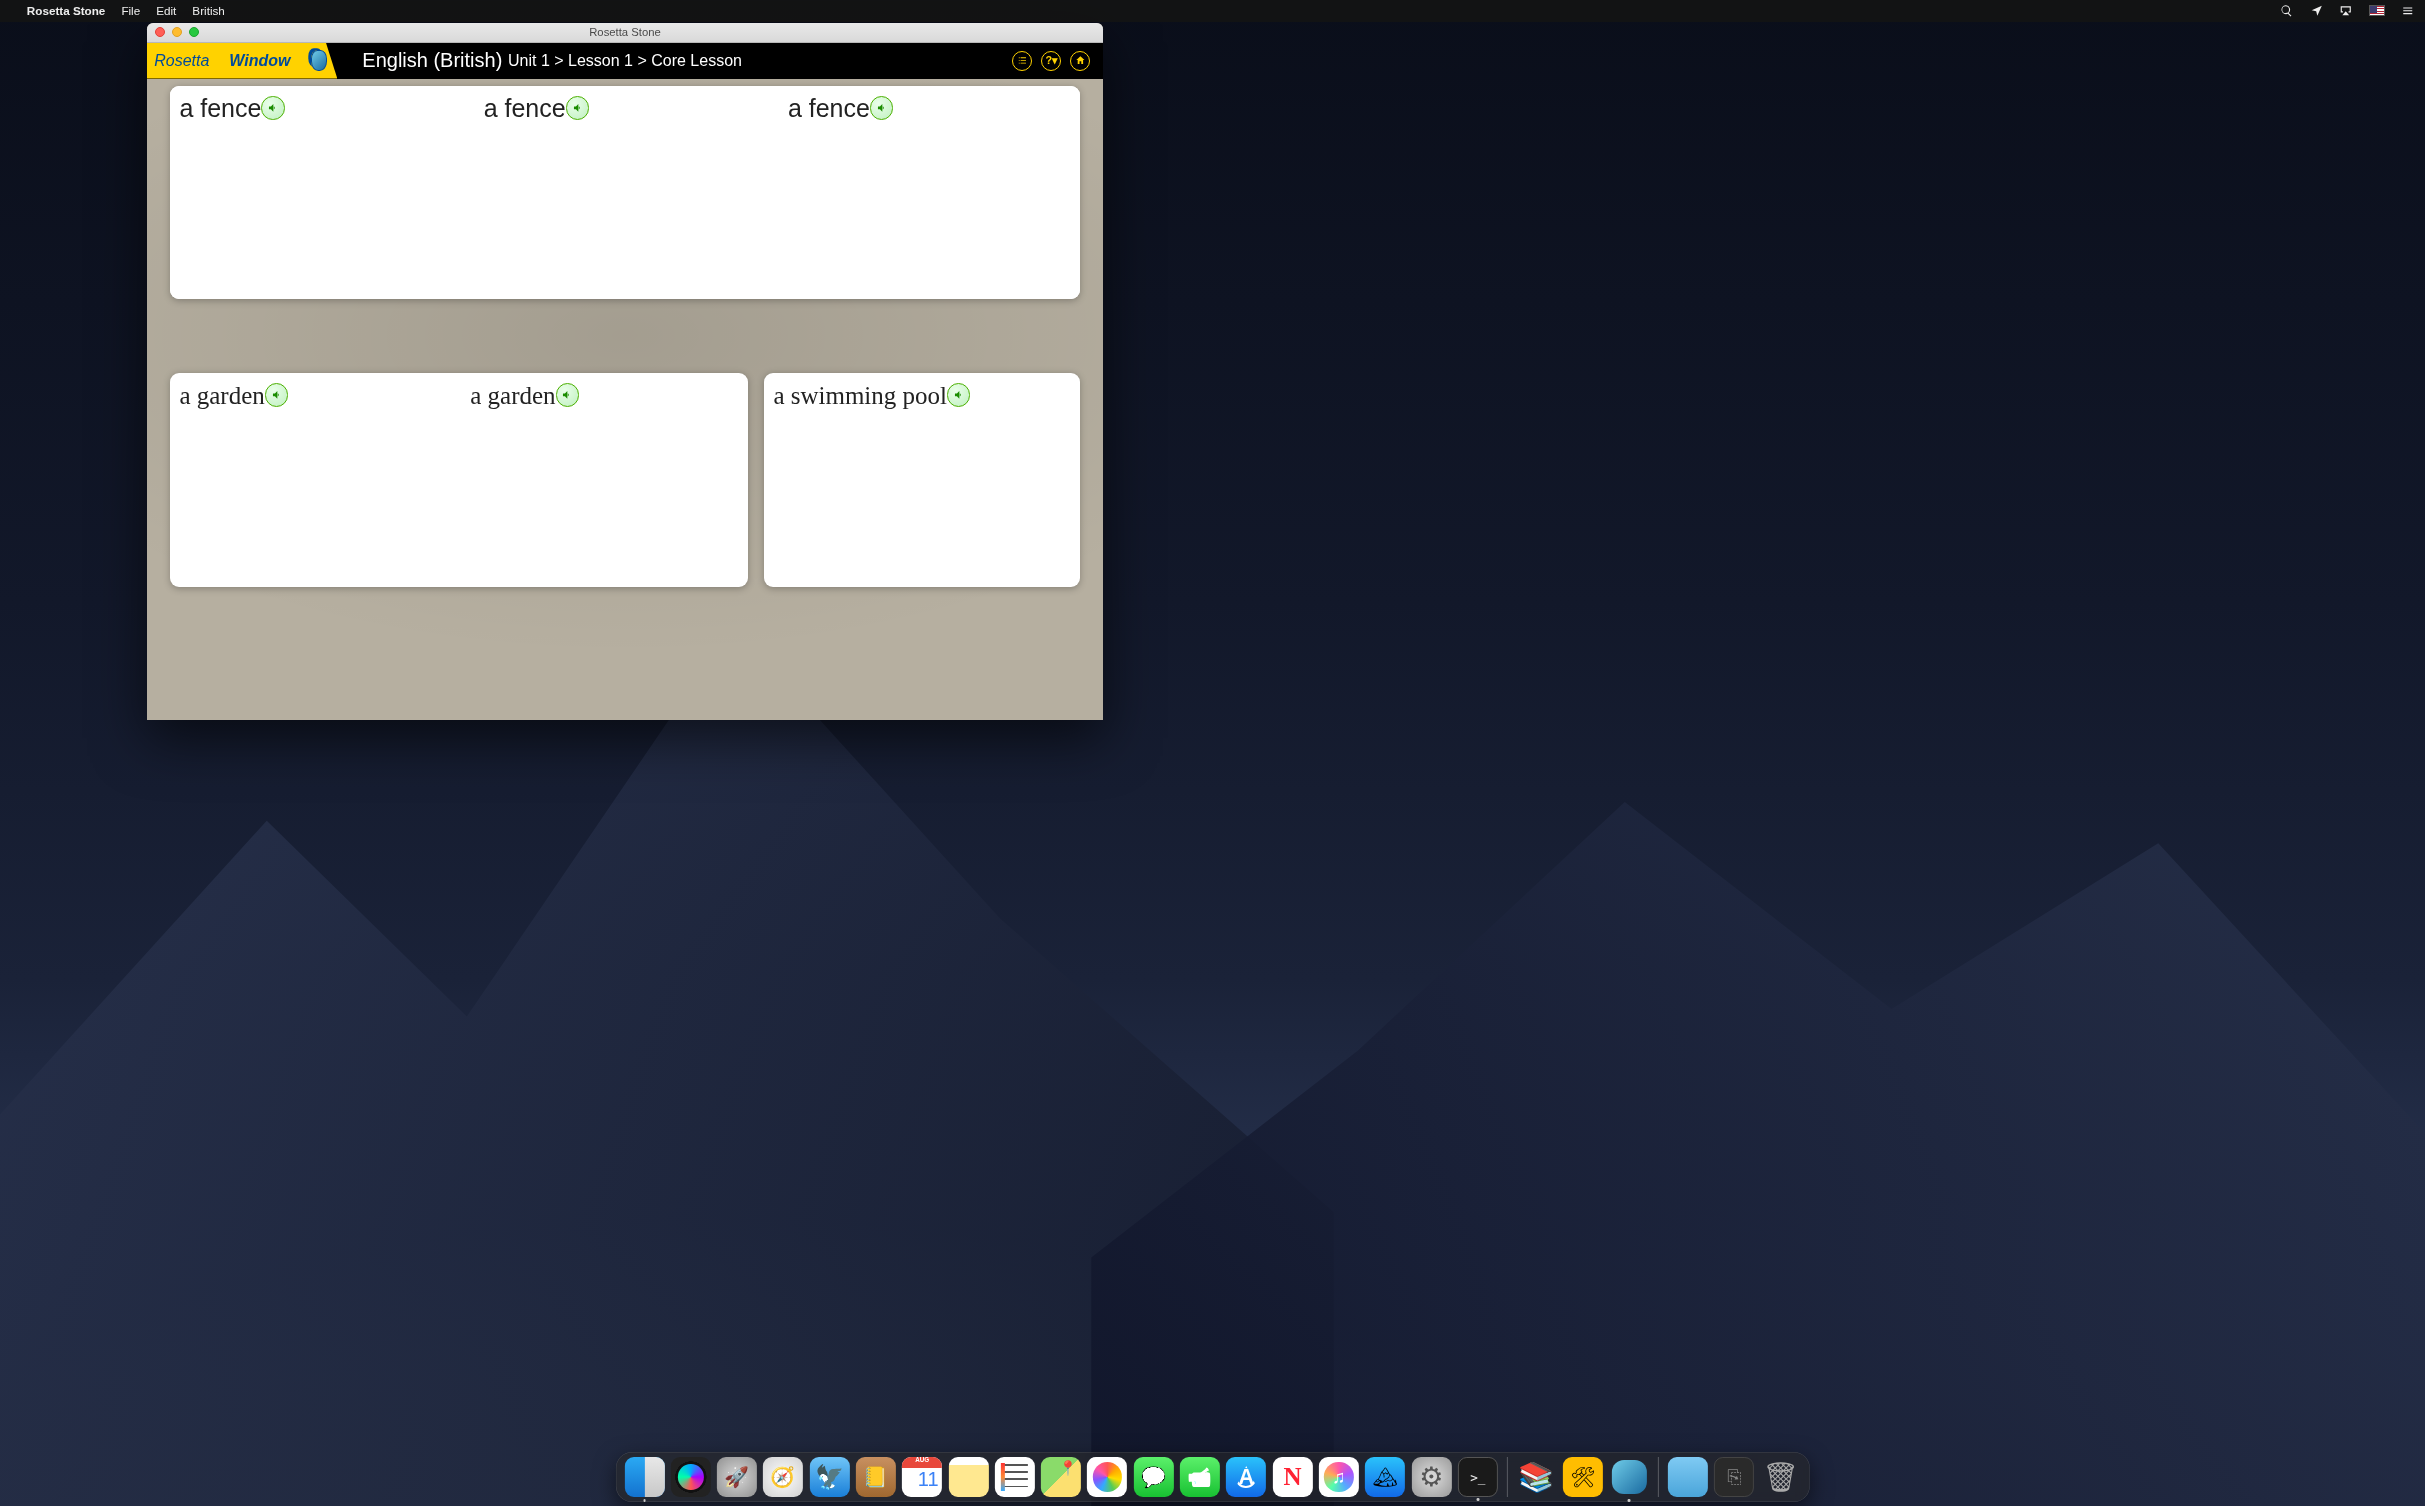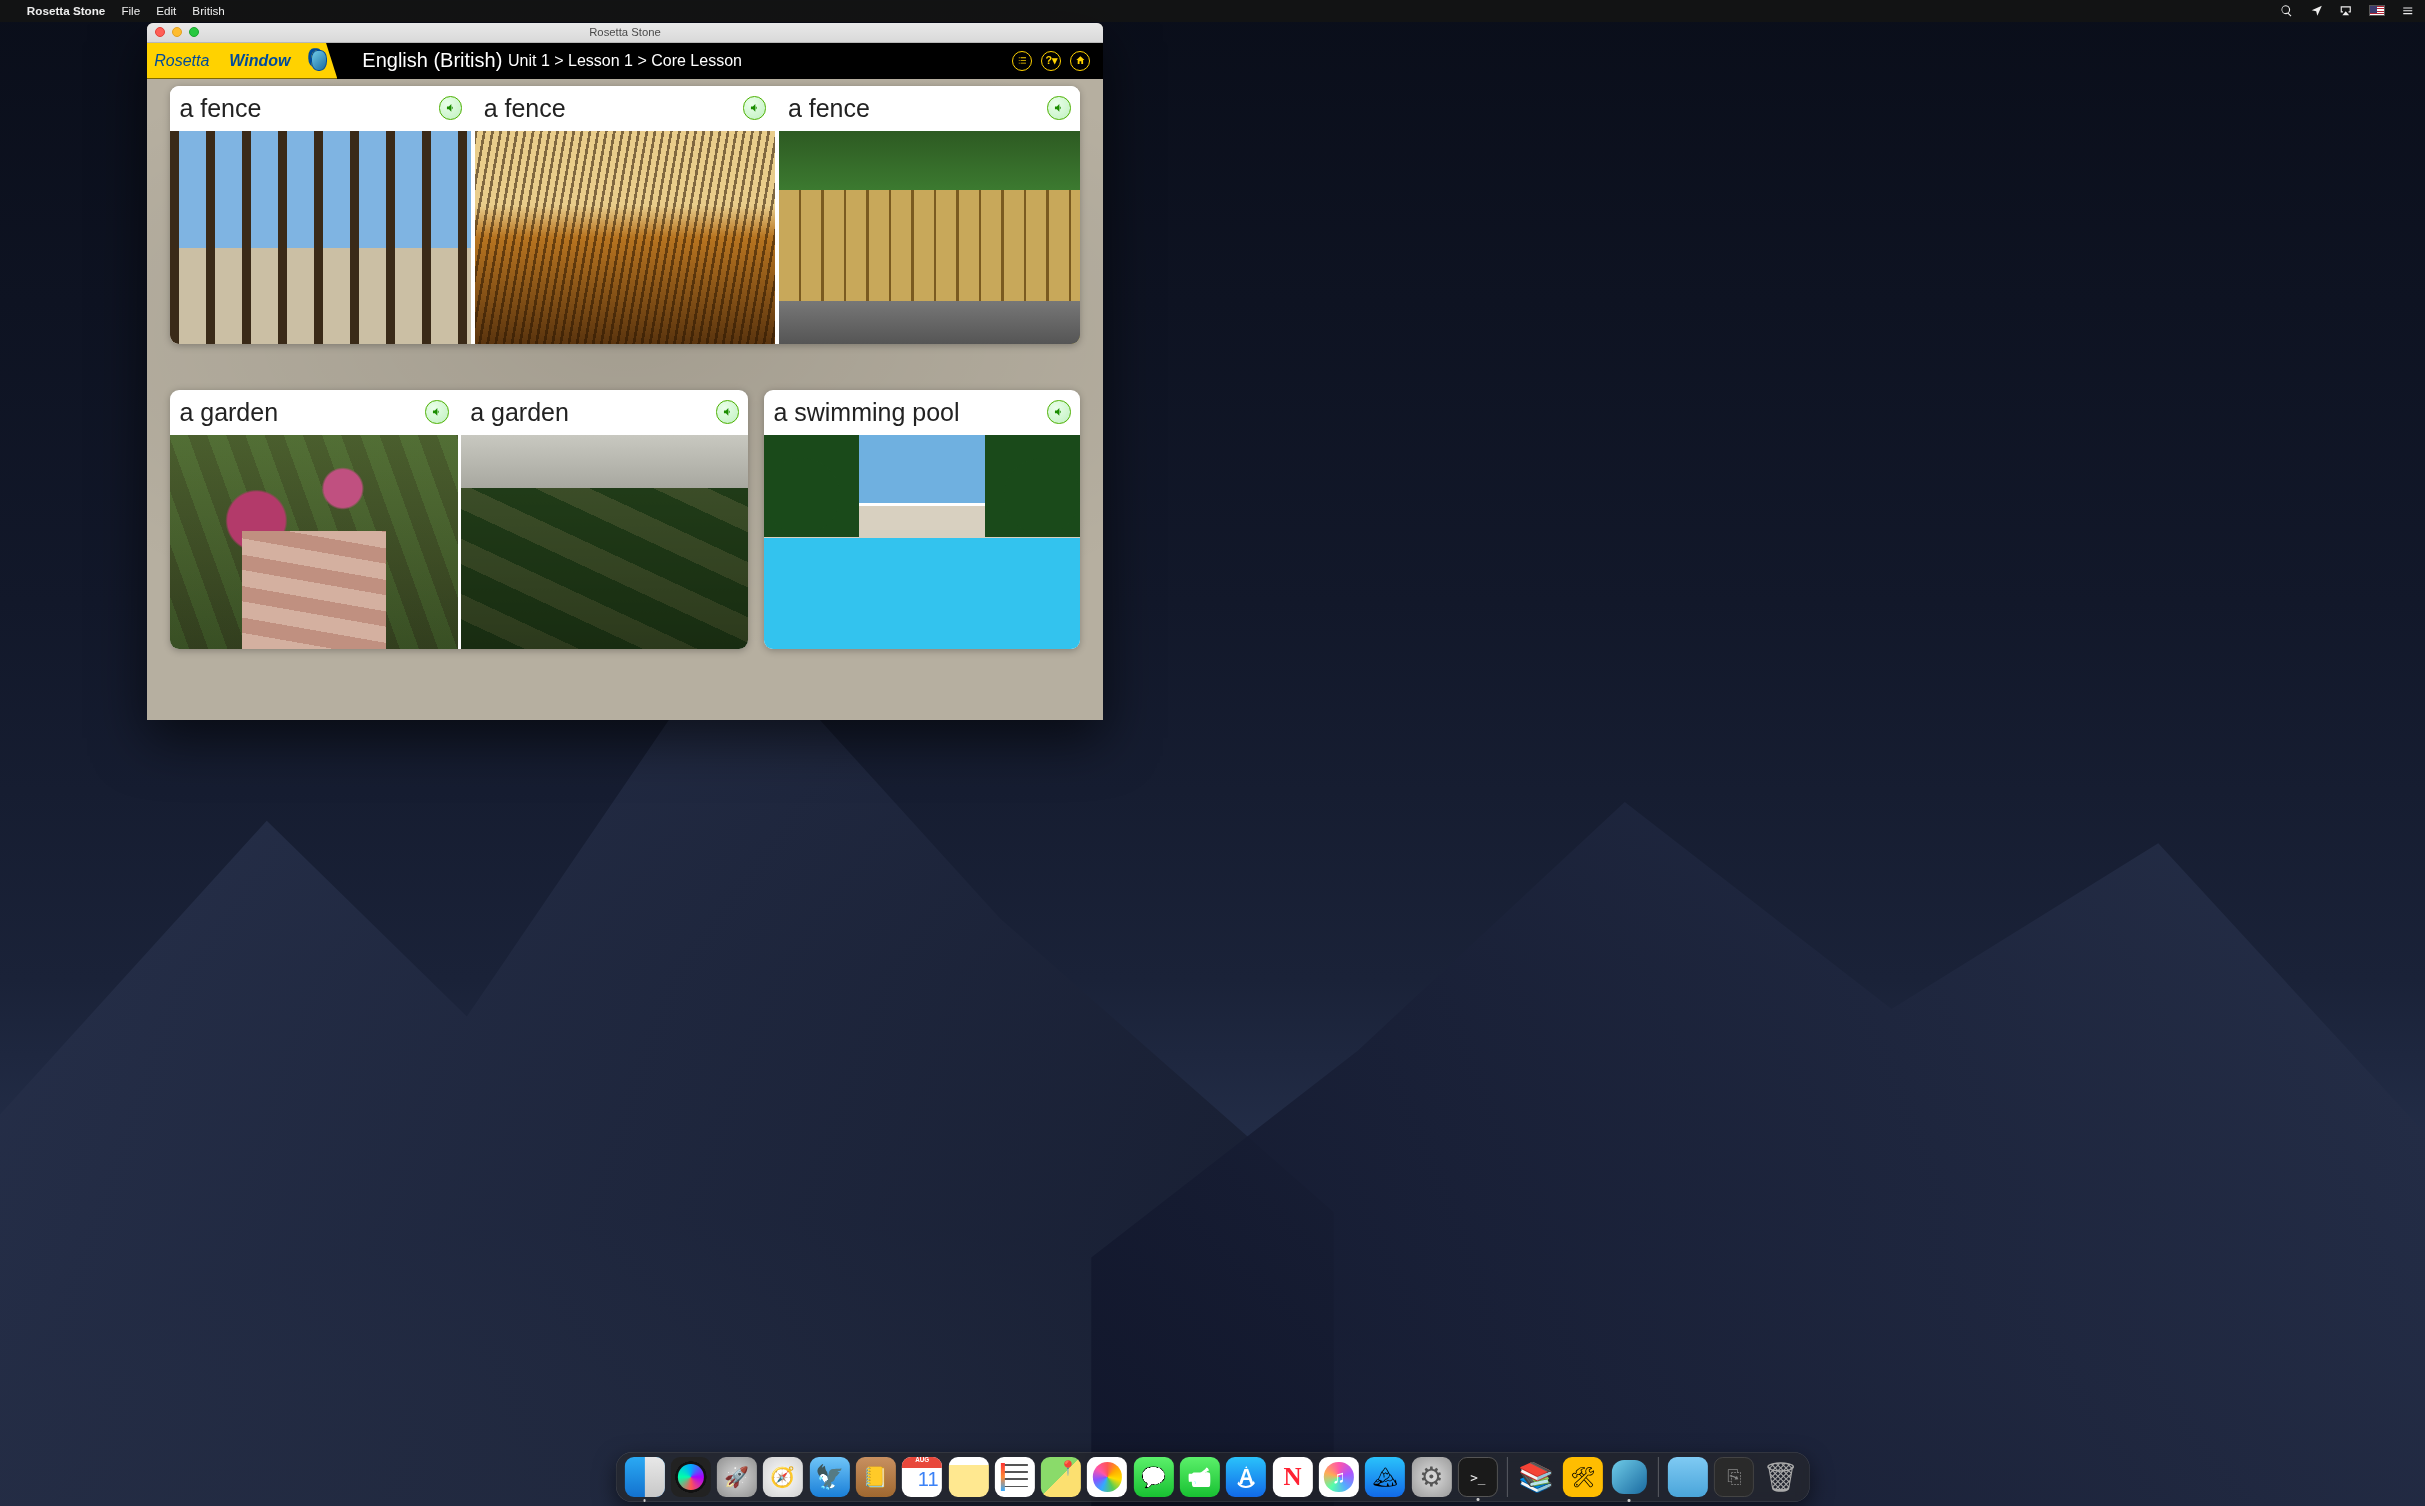--- a/index.html
+++ b/index.html
@@ -111,26 +111,26 @@
     padding:7.2px 23.4px 18px;
     overflow:hidden;
   }
 
   .panel {
     background:#fff; border-radius:9px;
     box-shadow:0 1.8px 7.2px rgba(0,0,0,.25);
     overflow:hidden;
   }
   .row1 { display:grid; grid-template-columns:1fr 1fr 1fr; gap:3.6px; background:#fff; }
-  .row2 { margin-top:46px; display:flex; gap:16px; }
+  .row2 { margin-top:74px; display:flex; gap:16px;font-family:Liberation Serif, serif; }
   .row2 .panel:first-child { flex: 0 0 578px; }
   .row2 .panel:last-child { flex: 1; }
   .row2a { display:grid; grid-template-columns:1fr 1fr; gap:3.6px; }
 
-  .card { display:flex; flex-direction:column; }
+  .card { display:flex; flex-direction:row; }
   .card-head {
     display:flex; align-items:center; justify-content:space-between;
     padding:5.4px 9px 5.4px 9px; height:45px;
   }
   .card-head .label { font-size:25px; color:#222; line-height:1; }
   .audio-btn {
     width:23.4px; height:23.4px; border-radius:50%;
     border:1.8px solid #4bb000;
     background:radial-gradient(circle at 35% 30%, #eaffea, #bff0bf);
     display:flex; align-items:center; justify-content:center;

